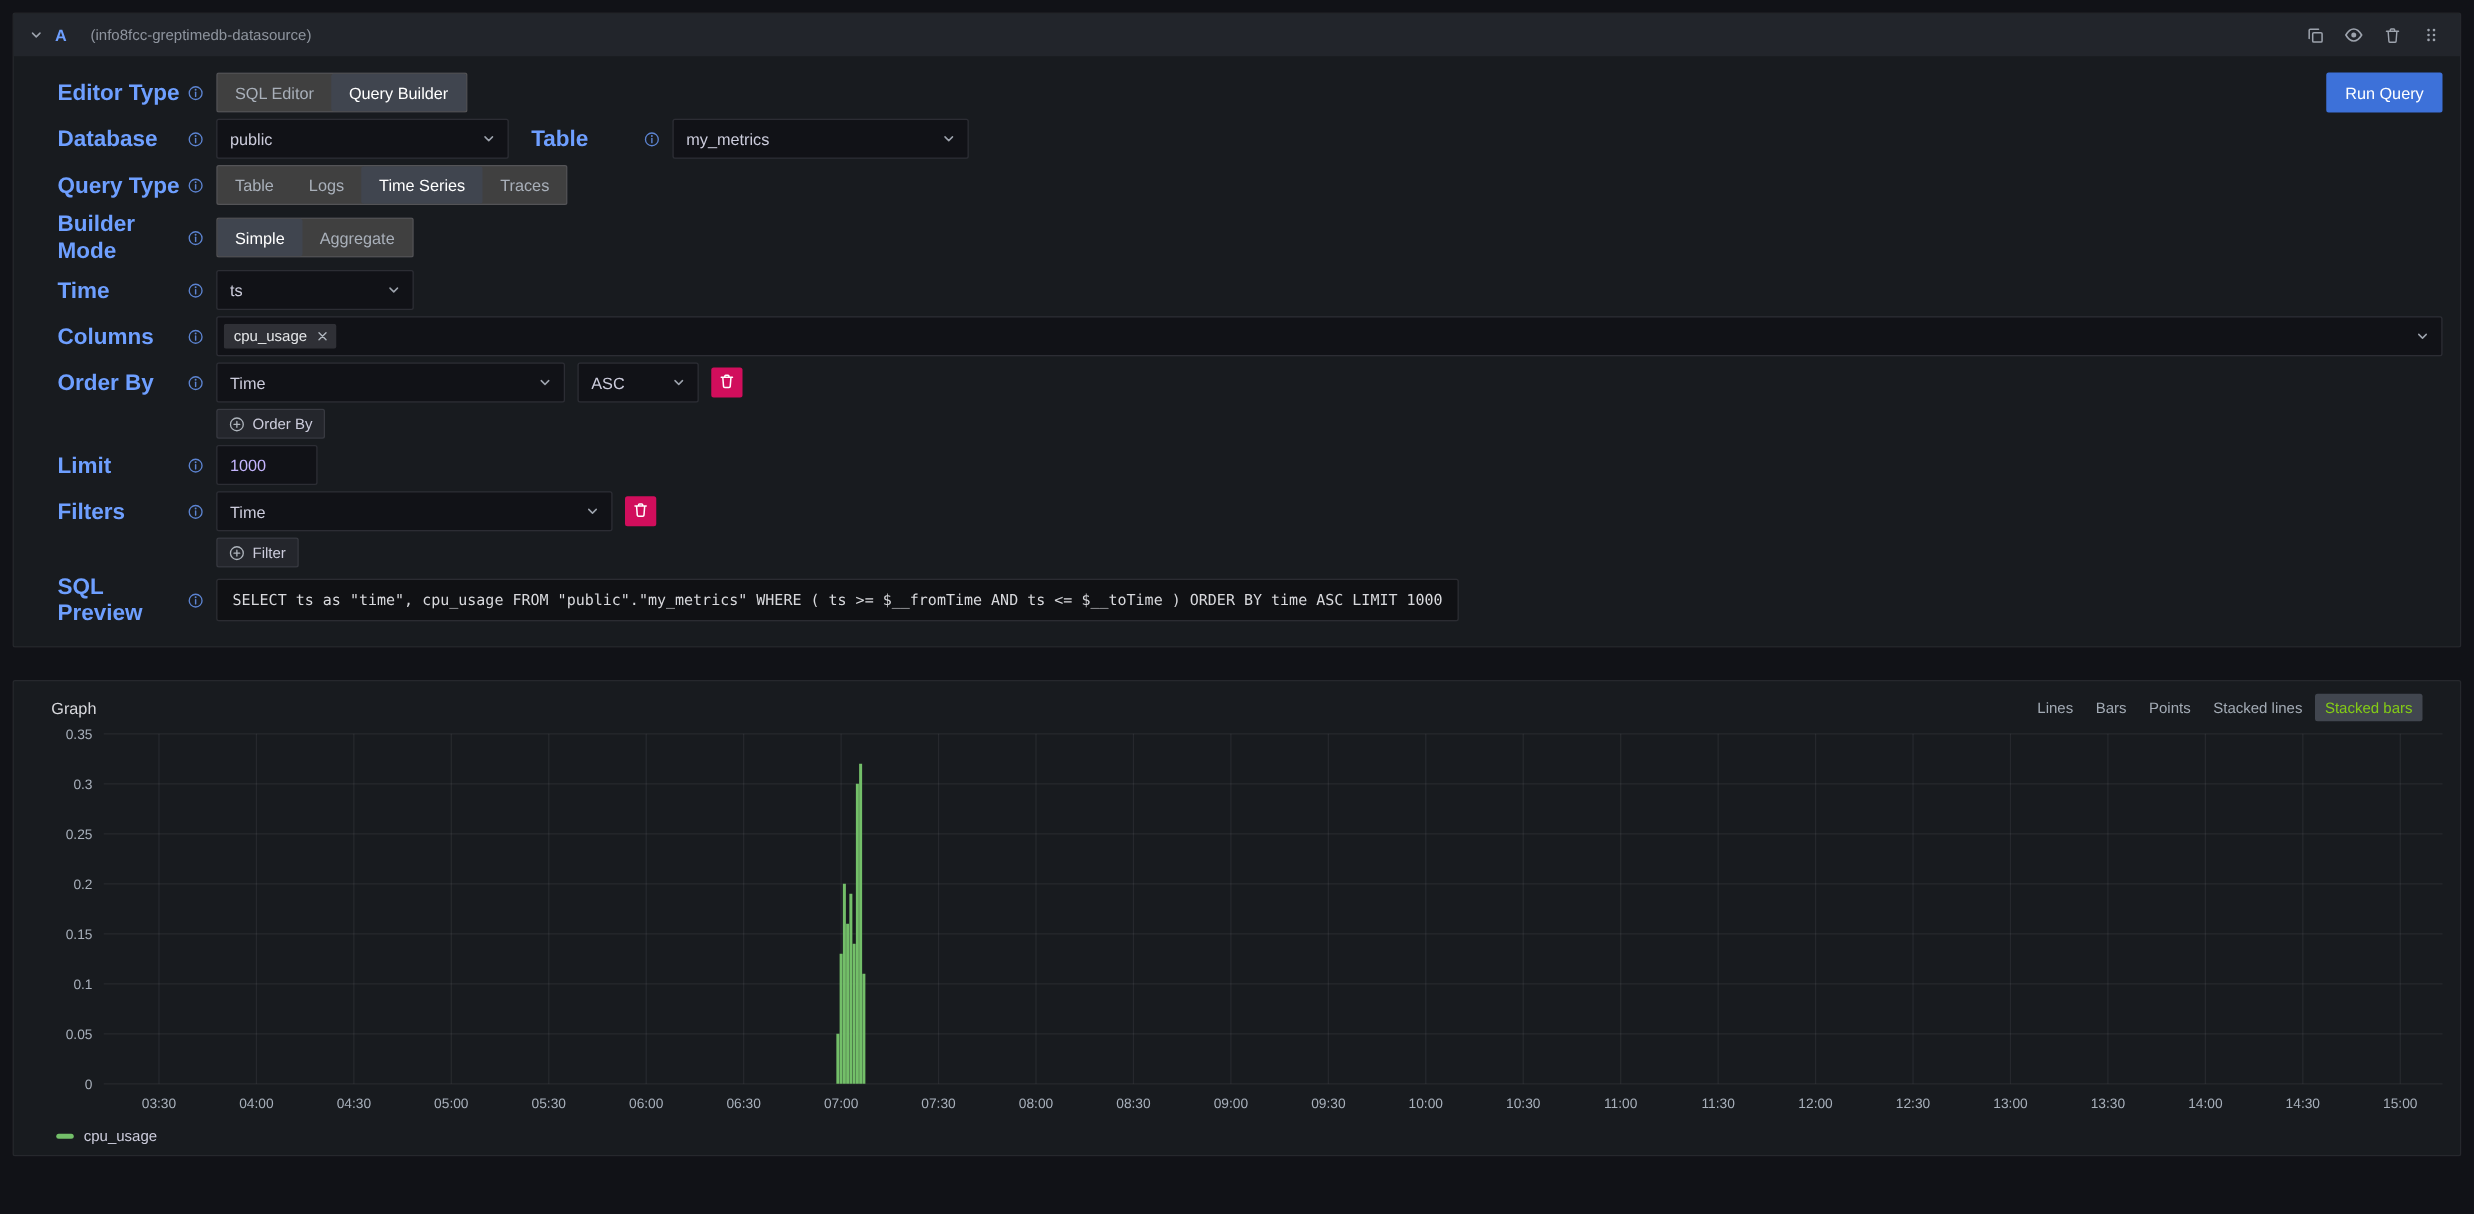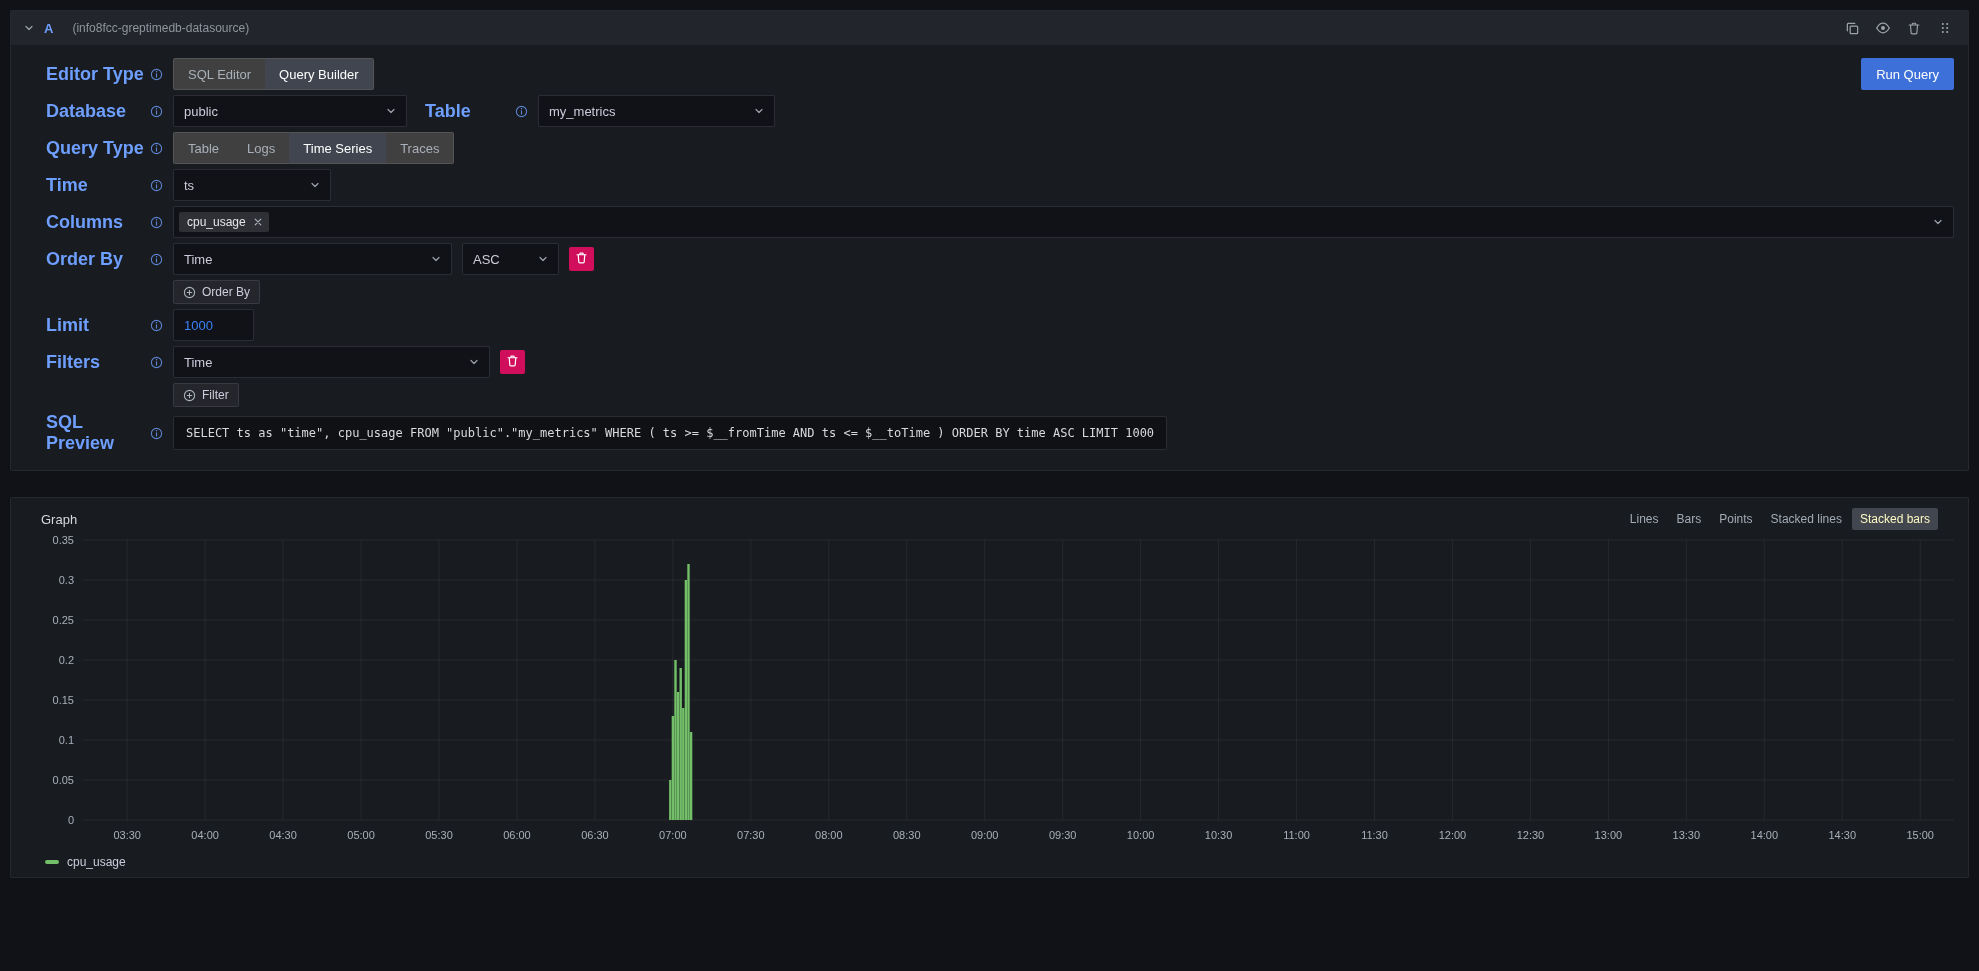--- a/index.html
+++ b/index.html
@@ -52,21 +52,21 @@
     height: 32px; background: #111217; border: 1px solid rgba(204,204,220,0.15);
     border-radius: 2px; display: flex; align-items: center;
     padding: 0 9px 0 10px; cursor: pointer; flex: none;
   }
   .select .val { flex: 1; font-size: 13px; color: #CCCCDC; white-space: nowrap; overflow: hidden; }
   .select .chev { color: #9DA3AD; display: flex; margin-left: 8px; }
   .select.grow { flex: 1; }
 
   .input {
     height: 32px; background: #111217; border: 1px solid rgba(204,204,220,0.15);
-    border-radius: 2px; color: #3b82f6; font-size: 13px; padding: 0 10px;
+    border-radius: 2px; color: #c4b5fd; font-size: 13px; padding: 0 10px;
     font-family: inherit; outline: none;
   }
 
   .chip {
     display: inline-flex; align-items: center; gap: 7px;
     background: rgba(204,204,220,0.16); border-radius: 2px;
     padding: 3px 6px 3px 8px; font-size: 12px; color: #E4E6E8;
   }
   .chip .x { color: #AEB4BC; display: flex; cursor: pointer; }
 
@@ -107,21 +107,21 @@
   
   .gpanel {
     margin-top: 26px; margin-bottom: 10px; background: #181B1F;
     border: 1px solid rgba(204,204,220,0.08); border-radius: 2px;
     padding: 8px 26px;
   }
   .ghead { display: flex; align-items: center; height: 26px; padding: 0 4px; }
   .gtitle { font-size: 13px; font-weight: 500; color: #D8D9DD; }
   .viz { margin-left: auto; display: flex; align-items: center; gap: 2px; }
   .vopt { padding: 4px 8px; font-size: 12px; color: #A3ABB5; border-radius: 2px; cursor: pointer; white-space: nowrap; }
-  .vopt.selected { background: #41464F; color: #fef9c3; }
+  .vopt.selected { background: #41464F; color: #84cc16; }
 
   #chart { width: 100%; height: 318px; }
   #chart svg { display: block; }
   #chart .grid { stroke: rgba(204,204,220,0.08); stroke-width: 1; }
   #chart text { font-family: "Liberation Sans", "DejaVu Sans", sans-serif; font-size: 11px; fill: #A8B0BB; }
   #chart .ylab { text-anchor: end; }
   #chart .xlab { text-anchor: middle; }
 
   .legend { display: flex; align-items: center; gap: 8px; padding: 5px 4px 0 8px; }
   .lswatch { width: 14px; height: 4px; border-radius: 2px; background: #73BF69; }
@@ -244,20 +244,36 @@
             </span>
         </div>
         <div class="rgroup">
           <div class="ropt">Table</div>
           <div class="ropt">Logs</div>
           <div class="ropt selected">Time Series</div>
           <div class="ropt">Traces</div>
         </div>
       </div>
 
+      <div class="frow">
+        <div class="flabel">
+          <span>Builder Mode</span>
+          <span class="icn">
+              <svg width="13" height="13" viewBox="0 0 16 16" fill="none">
+                <circle cx="8" cy="8" r="6.3" stroke="currentColor" stroke-width="1.3"></circle>
+                <path d="M8 7.2v4" stroke="currentColor" stroke-width="1.4" stroke-linecap="round"></path>
+                <circle cx="8" cy="4.6" r="0.95" fill="currentColor"></circle>
+              </svg>
+            </span>
+        </div>
+        <div class="rgroup">
+          <div class="ropt selected">Simple</div>
+          <div class="ropt">Aggregate</div>
+        </div>
+      </div>
 
       <div class="frow">
         <div class="flabel">
           <span>Time</span>
           <span class="icn">
               <svg width="13" height="13" viewBox="0 0 16 16" fill="none">
                 <circle cx="8" cy="8" r="6.3" stroke="currentColor" stroke-width="1.3"></circle>
                 <path d="M8 7.2v4" stroke="currentColor" stroke-width="1.4" stroke-linecap="round"></path>
                 <circle cx="8" cy="4.6" r="0.95" fill="currentColor"></circle>
               </svg>

